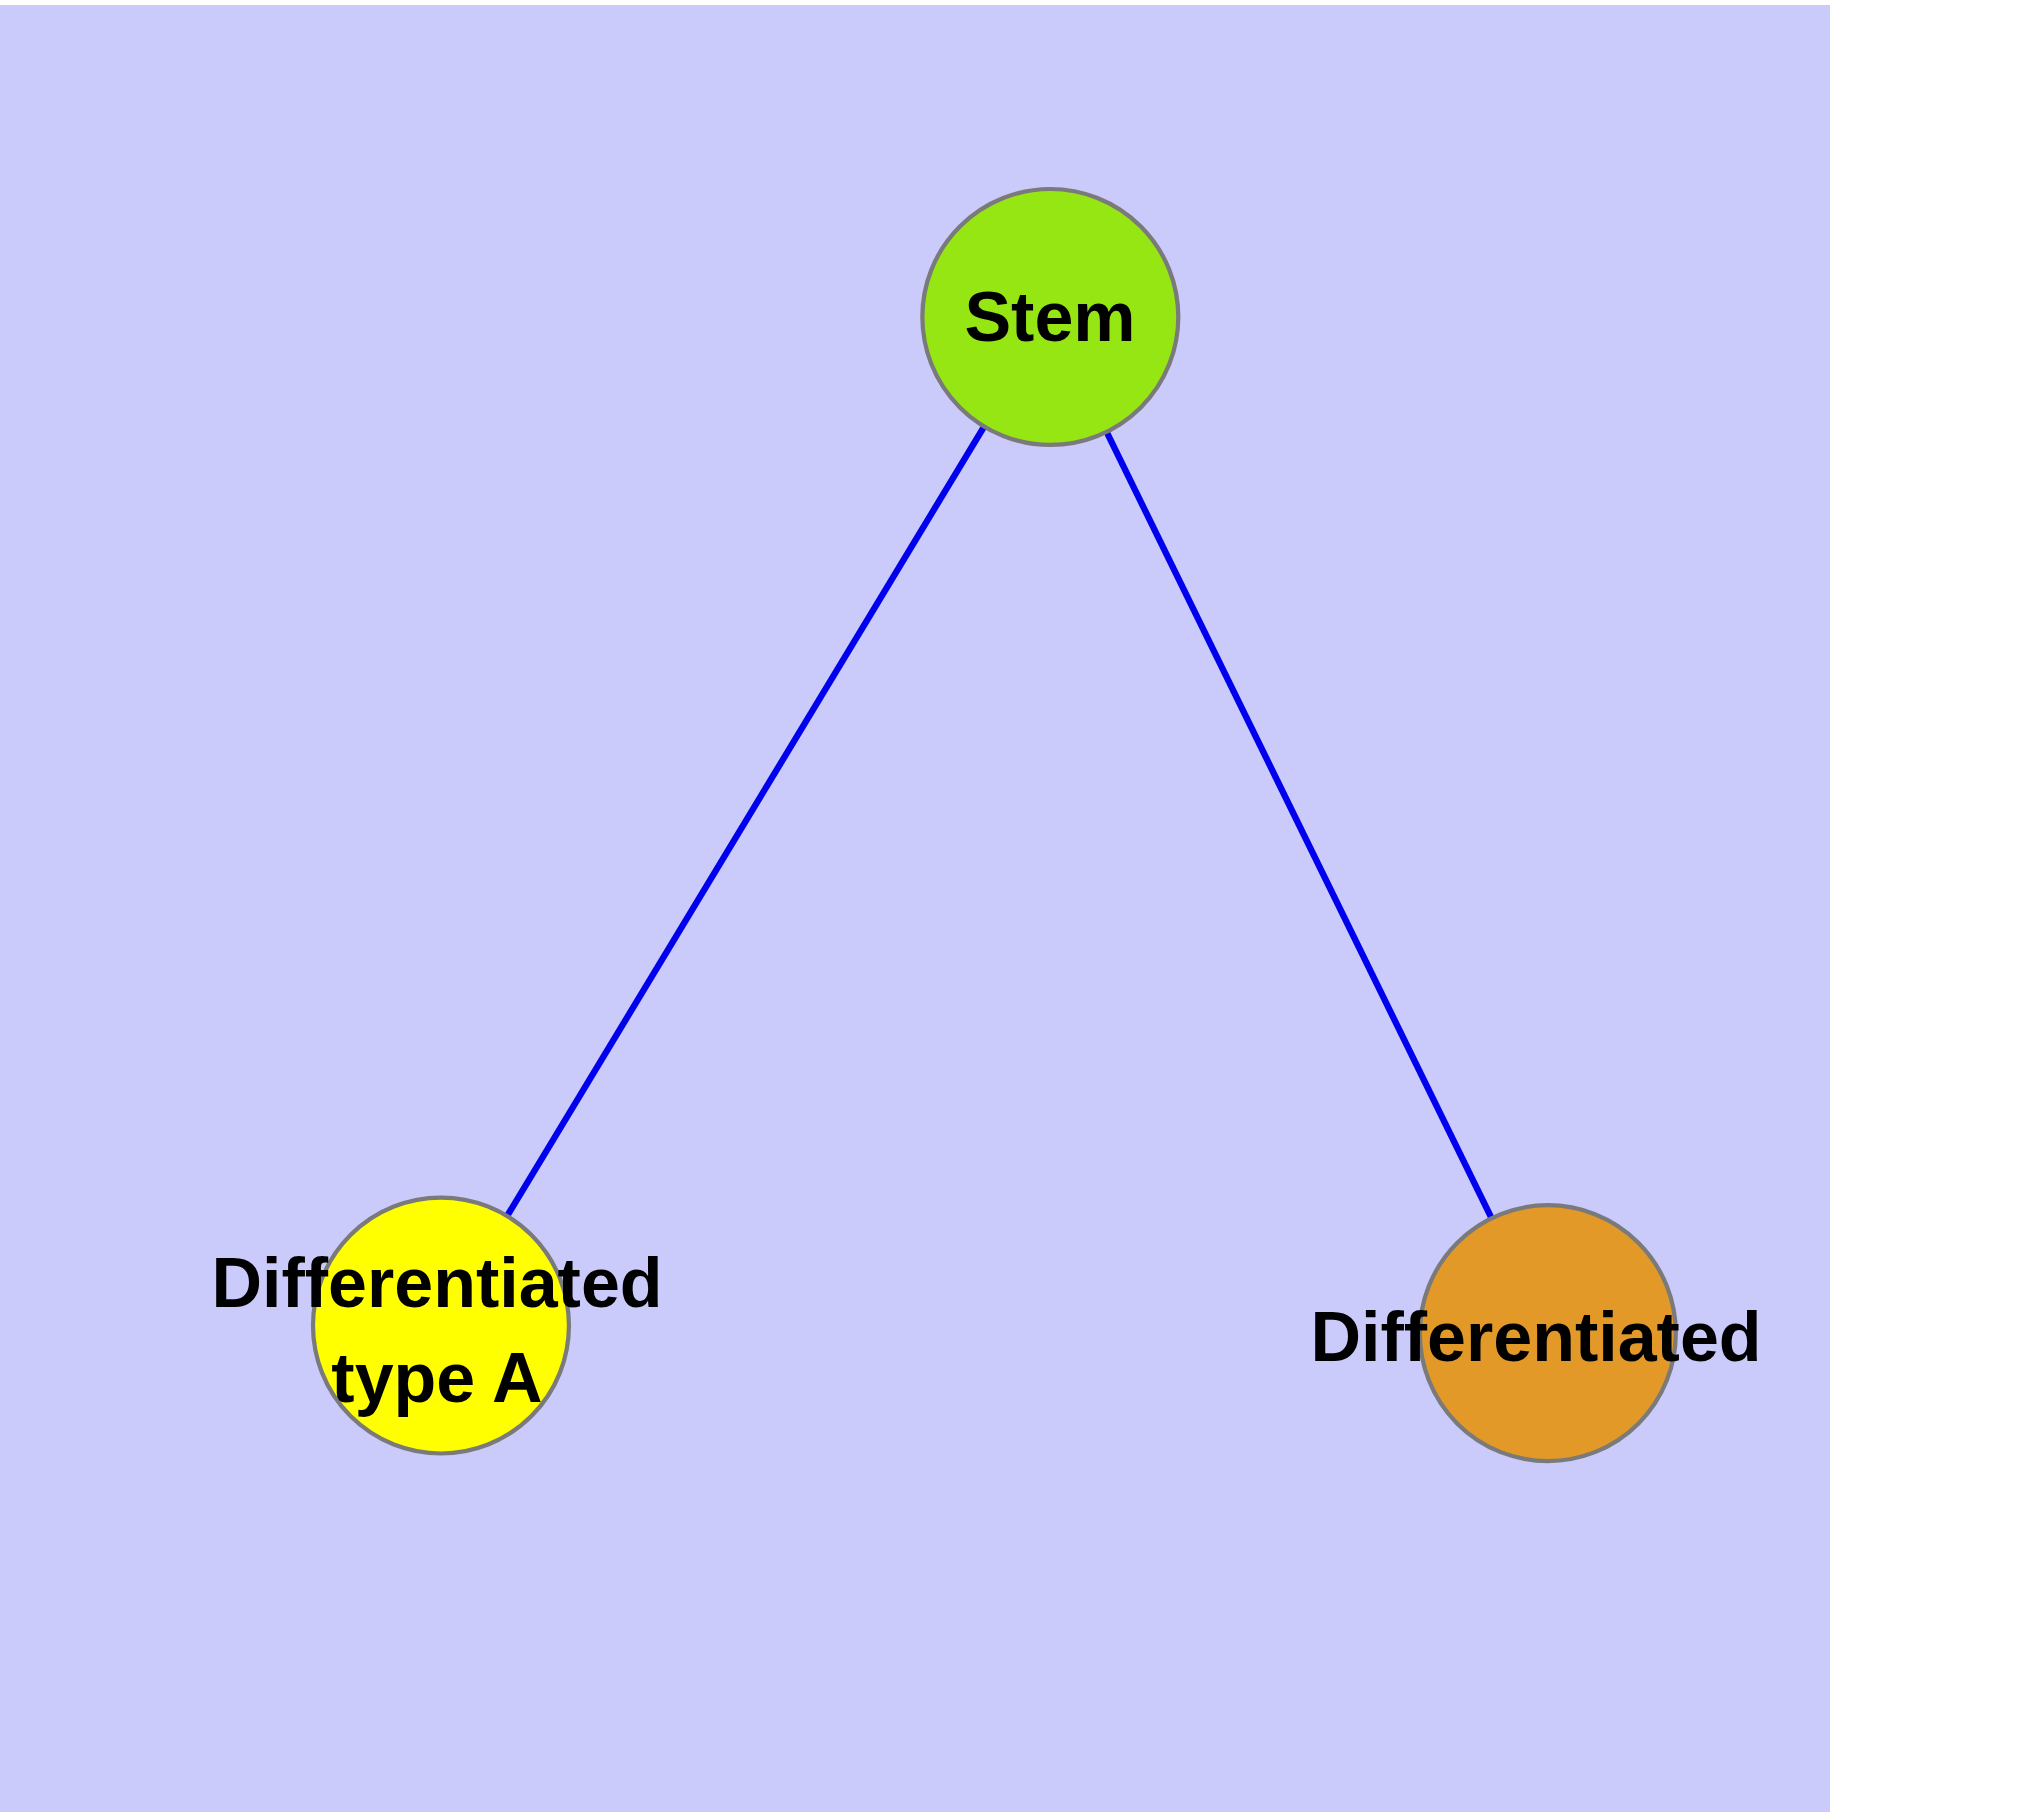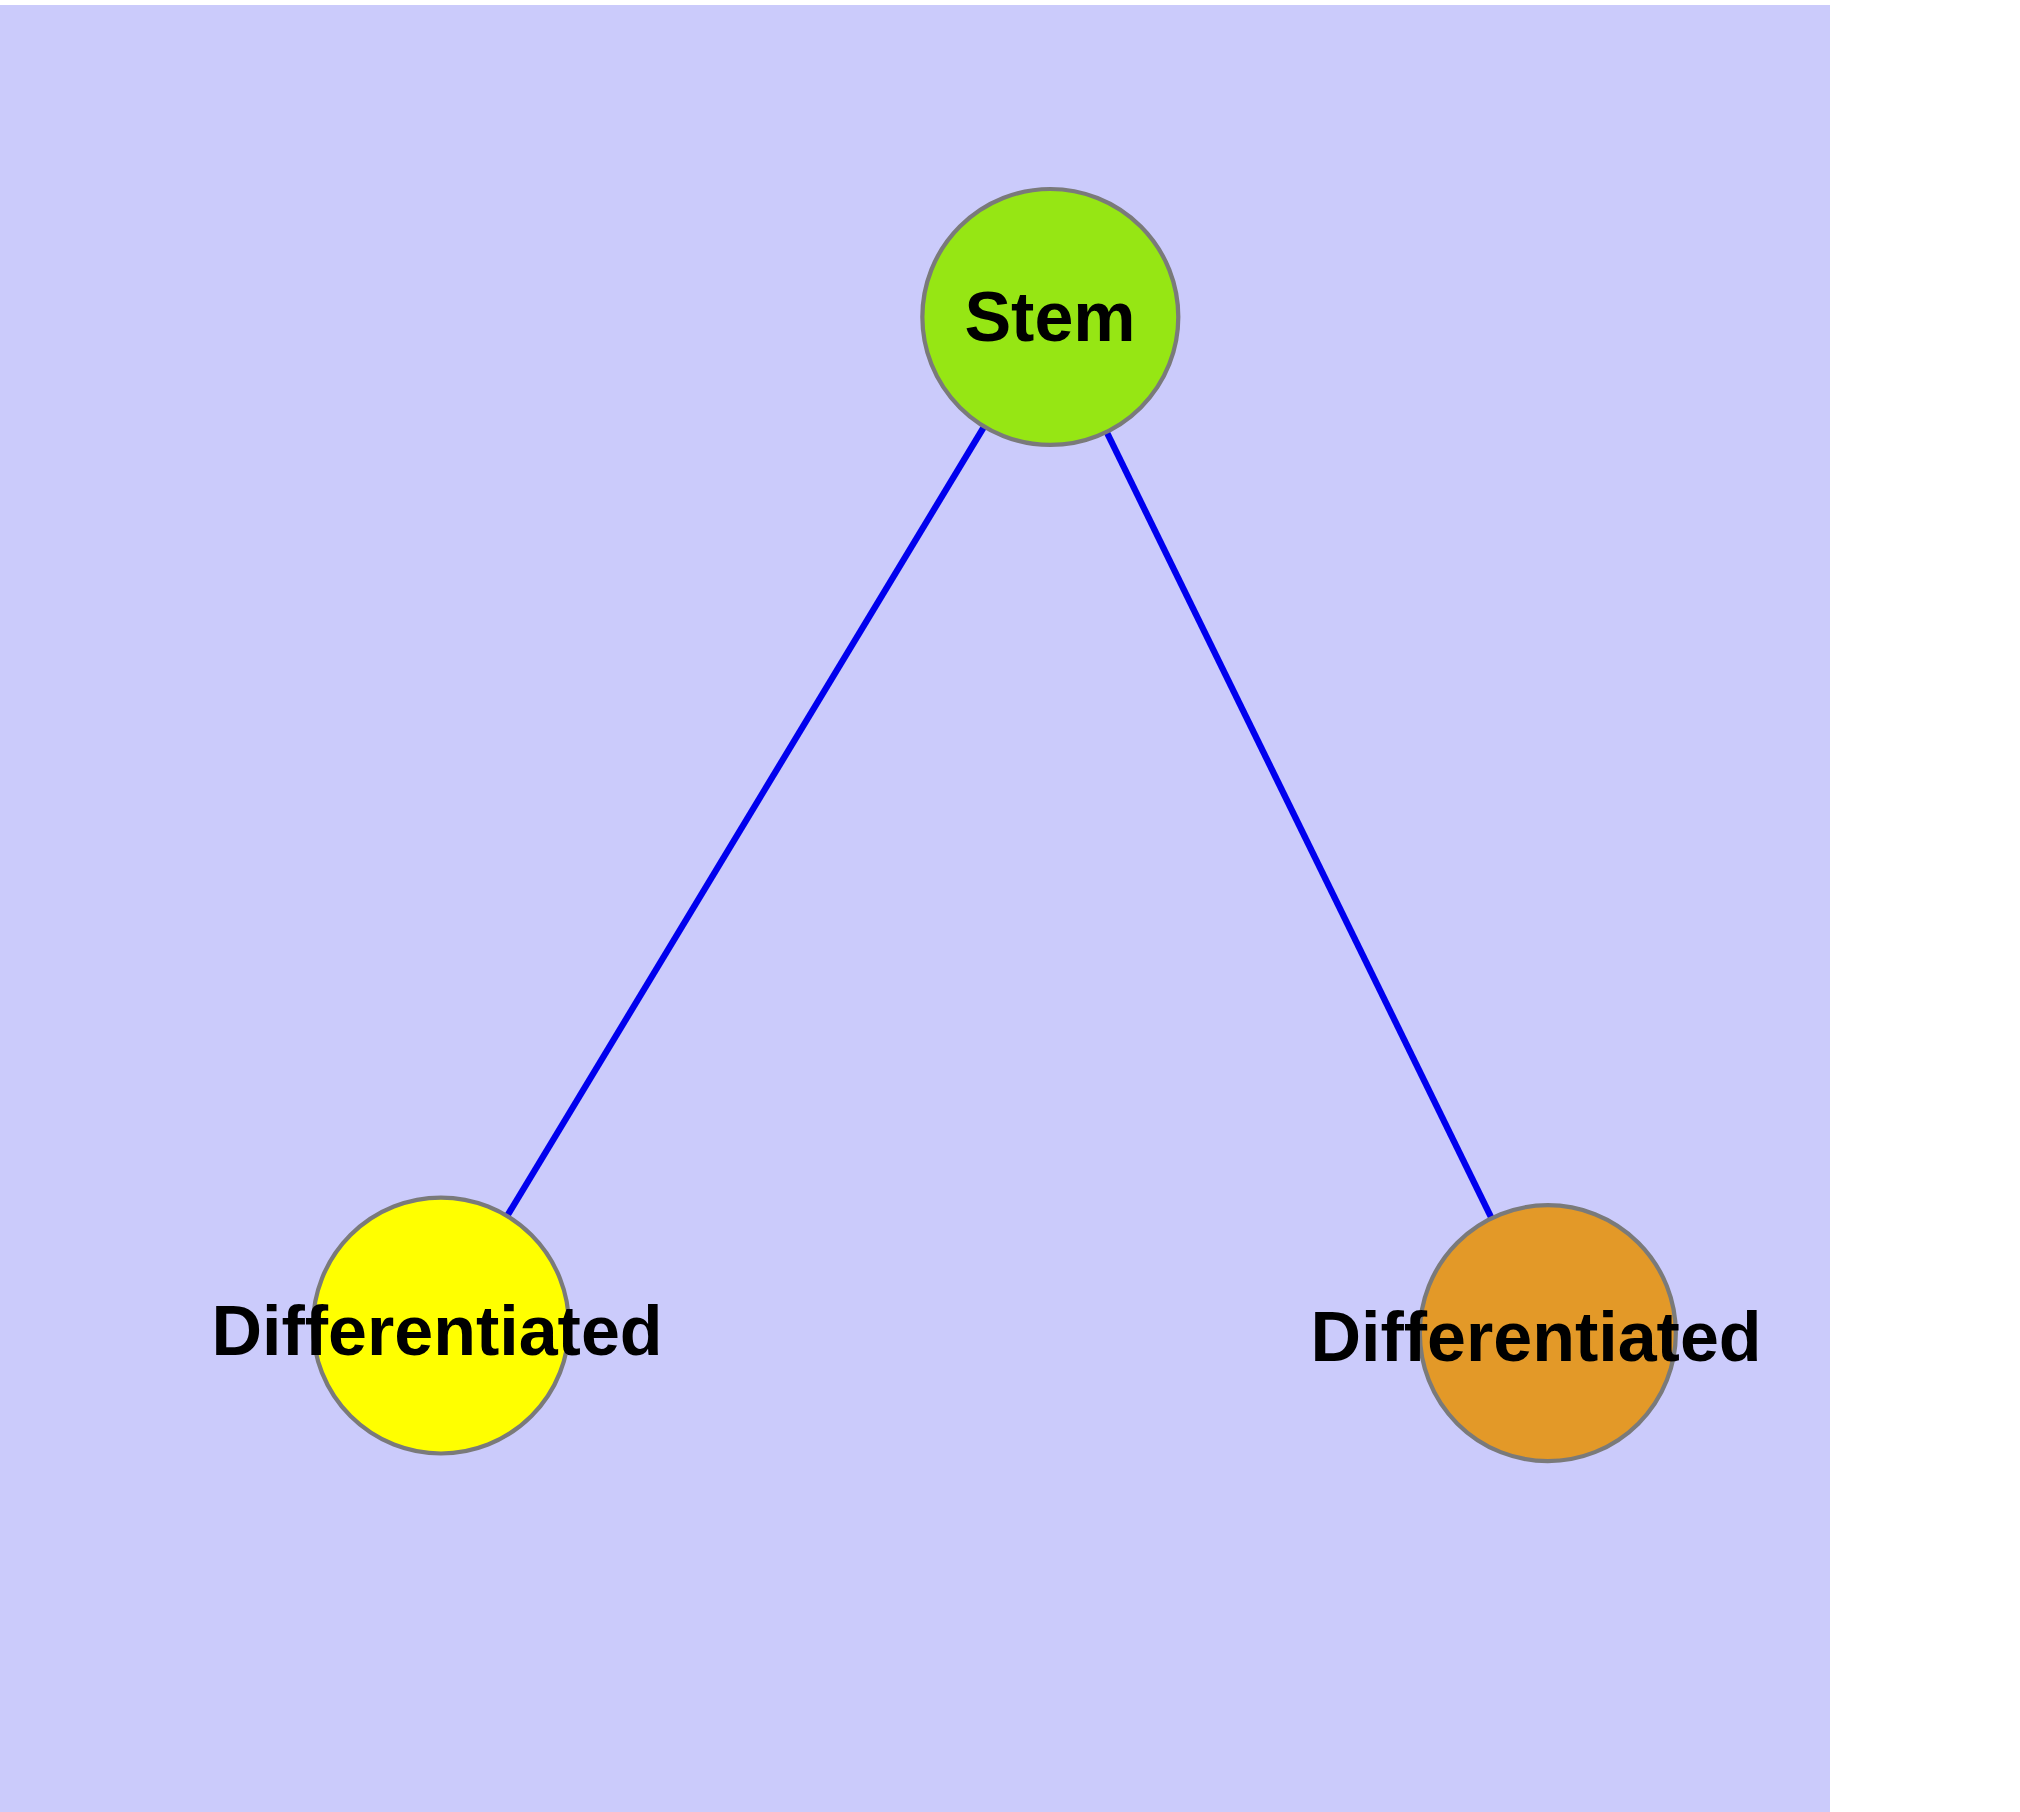--- a/index.html
+++ b/index.html
@@ -63,20 +63,21 @@
 
     <circle class="node-circle" cx="520" cy="1564" r="151" fill="#FFFF00" stroke="#7A7A7A"></circle>
 
     <circle class="node-circle" cx="1826" cy="1573" r="151" fill="#E39928" stroke="#7A7A7A"></circle>
   </svg>
 
   <div class="node-label" style="left: 1050px; top: 317px;">Stem</div>
 
   <div class="node-label" style="left: 437px; top: 1331px;">
     <div>Differentiated</div>
+    <div>type A</div>
   </div>
 
   <div class="node-label" style="left: 1536px; top: 1337px;">
     <div>Differentiated</div>
   </div>
 
 </div>
 
 
 </body></html>

